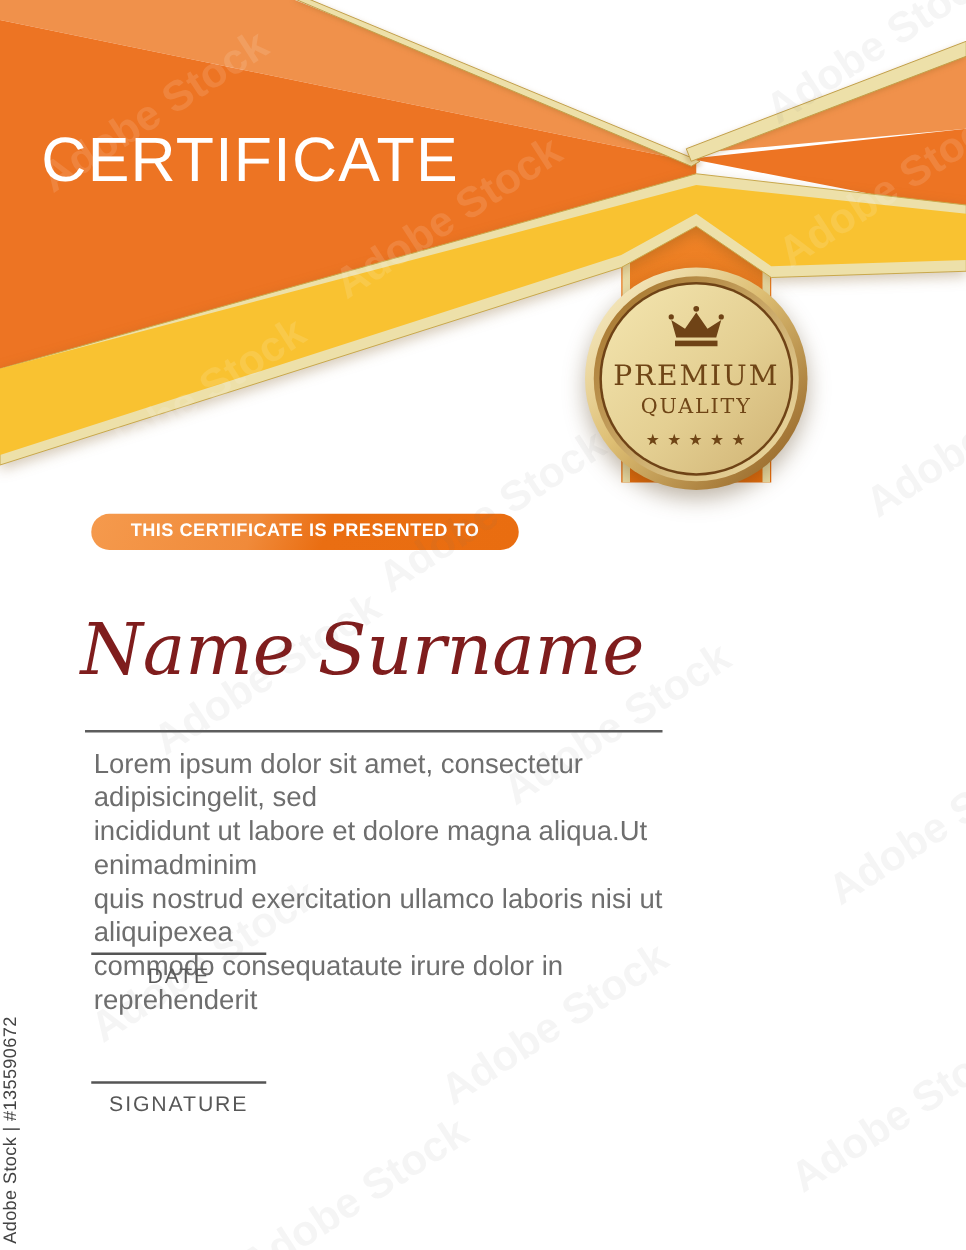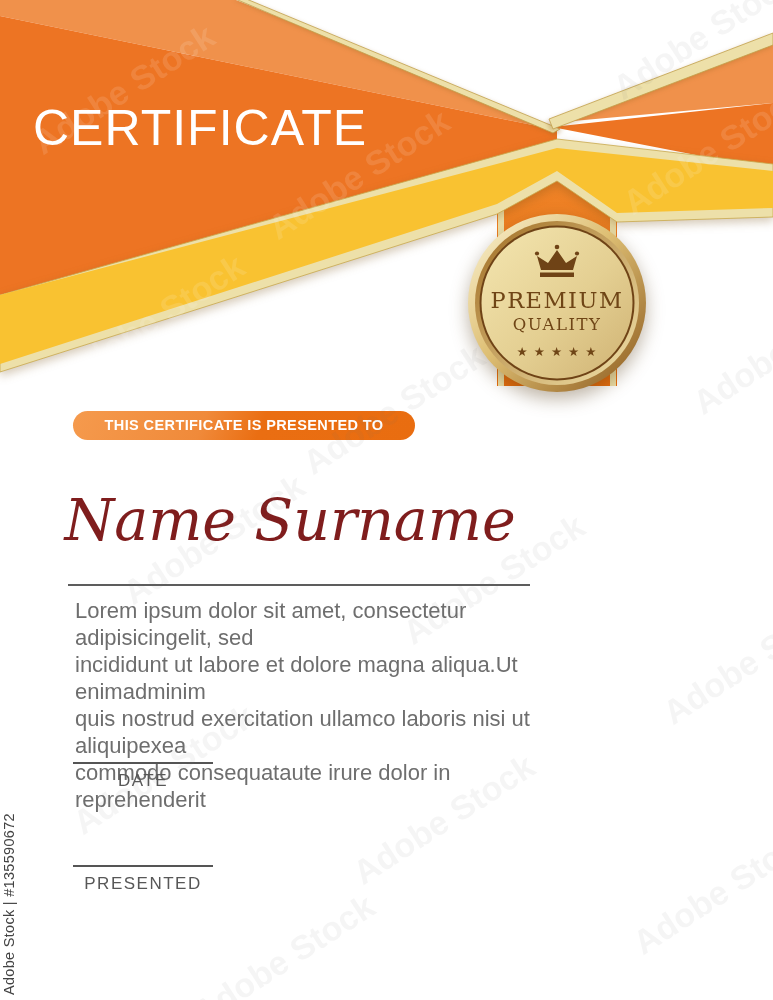--- a/index.html
+++ b/index.html
@@ -126,21 +126,21 @@
   <div class="name-underline"></div>
 
   <p class="body-text">Lorem ipsum dolor sit amet, consectetur adipisicingelit,  sed
 incididunt ut labore et dolore magna aliqua.Ut enimadminim
 quis nostrud exercitation ullamco laboris nisi ut  aliquipexea
 commodo consequataute irure dolor in reprehenderit</p>
 
   <div class="rule date"></div>
   <div class="rule-label date">DATE</div>
   <div class="rule sig"></div>
-  <div class="rule-label sig">PRESENTED</div>
+  <div class="rule-label sig">SIGNATURE</div>
 
   <span class="wm wm-light" style="left:20px;top:70px;">Adobe Stock</span>
   <span class="wm wm-light" style="left:255px;top:155px;">Adobe Stock</span>
   <span class="wm wm-dark" style="left:600px;top:15px;">Adobe Stock</span>
   <span class="wm wm-light" style="left:610px;top:130px;">Adobe Stock</span>
   <span class="wm wm-light" style="left:50px;top:300px;">Adobe Stock</span>
   <span class="wm wm-dark" style="left:290px;top:390px;">Adobe Stock</span>
   <span class="wm wm-dark" style="left:680px;top:330px;">Adobe Stock</span>
   <span class="wm wm-dark" style="left:110px;top:520px;">Adobe Stock</span>
   <span class="wm wm-dark" style="left:390px;top:560px;">Adobe Stock</span>

